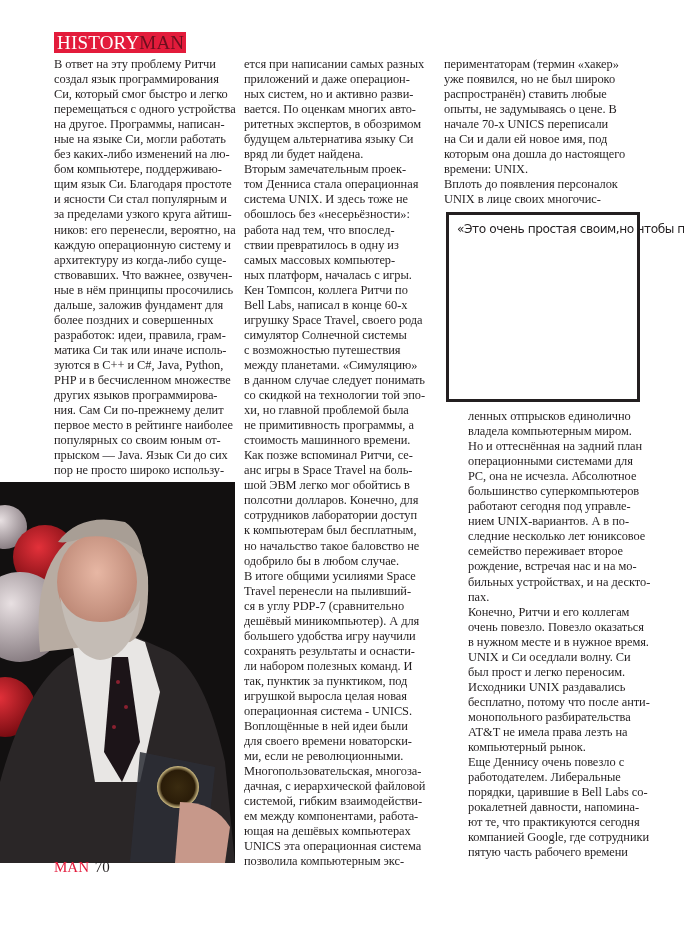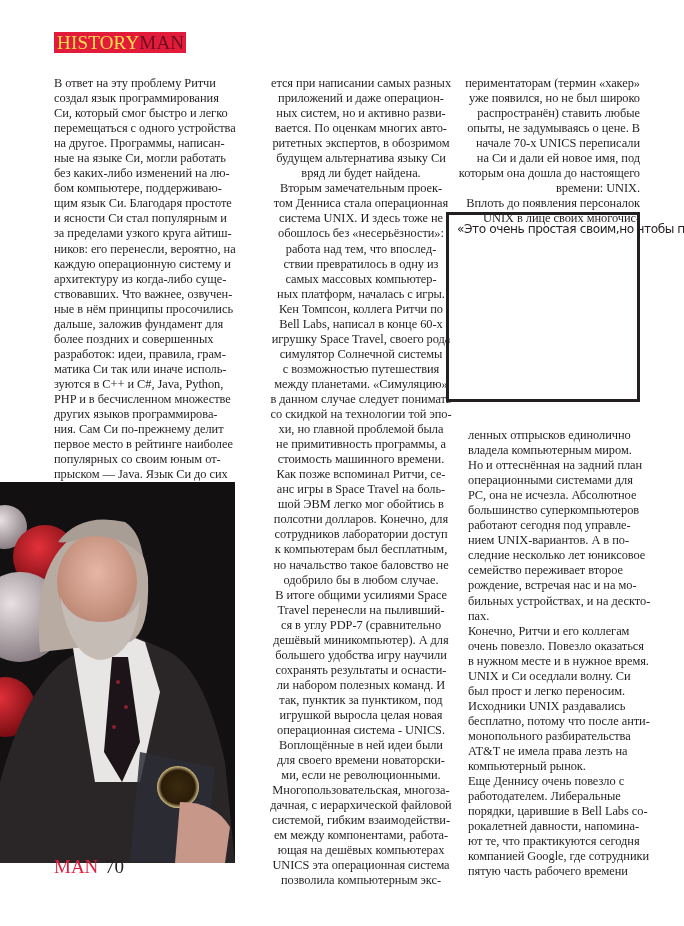--- a/index.html
+++ b/index.html
@@ -5,45 +5,45 @@
   html, body { margin: 0; padding: 0; }
   body {
     width: 684px; height: 926px; background: #ffffff; position: relative; overflow: hidden;
     font-family: "Liberation Serif", "DejaVu Serif", serif; color: #231f20;
   }
   .header-tag {
     position: absolute; left: 54px; top: 32px; height: 21px; padding: 0 2px 0 3px;
     background: #e31b3b; display: flex; align-items: center;
     font-family: "Liberation Serif", serif; font-size: 19px; letter-spacing: 0.2px; line-height: 21px;
   }
-  .header-tag .w1 { color: #fde047; }
+  .header-tag .w1 { color: #ffffff; }
   .header-tag .w2 { color: #6b0f1e; }
   .col {
     position: absolute; width: 196px;
-    font-size: 12.4px; line-height: 15.05px; white-space: pre; letter-spacing: -0.05px; margin-top: 19px;
+    font-size: 12.4px; line-height: 15.05px; white-space: pre; letter-spacing: -0.05px;
   }
   .col .line { display: block; height: 15.05px; }
   #col1 { left: 54px; top: 57px; }
-  #col2 { left: 263px; top: 57px; text-align: center; }
-  #col3a { left: 444px; top: 57px; text-align: right; }
+  #col2 { left: 244px; top: 57px; }
+  #col3a { left: 444px; top: 57px; }
   #col3b { left: 468px; top: 409px; }
   .quote {
     position: absolute; left: 446px; top: 212px; width: 180px; height: 184px;
     border: 3px solid #231f20; padding: 0 0 0 8px; box-sizing: content-box;
   }
   .quote .qtext {
     font-family: "DejaVu Sans", "Liberation Sans", sans-serif; font-size: 12.2px;
     line-height: 16.7px; white-space: pre; margin-top: 6px; letter-spacing: -0.45px; color: #231f20;
   }
   .photo {
     position: absolute; left: 0; top: 482px; width: 235px; height: 381px; overflow: hidden;
     background: #121010;
   }
   .footer {
-    position: absolute; left: 54px; top: 858px; font-size: 19px; line-height: 18px;
+    position: absolute; left: 54px; top: 858px; font-size: 15px; line-height: 18px;
   }
   .footer .brand { color: #e31b3b; }
   .footer .num { color: #231f20; margin-left: 2px; }
 </style>
 </head>
 <body>
 
 <div class="header-tag">
   <span class="w1">HISTORY</span>
     <span class="w2">MAN</span>

